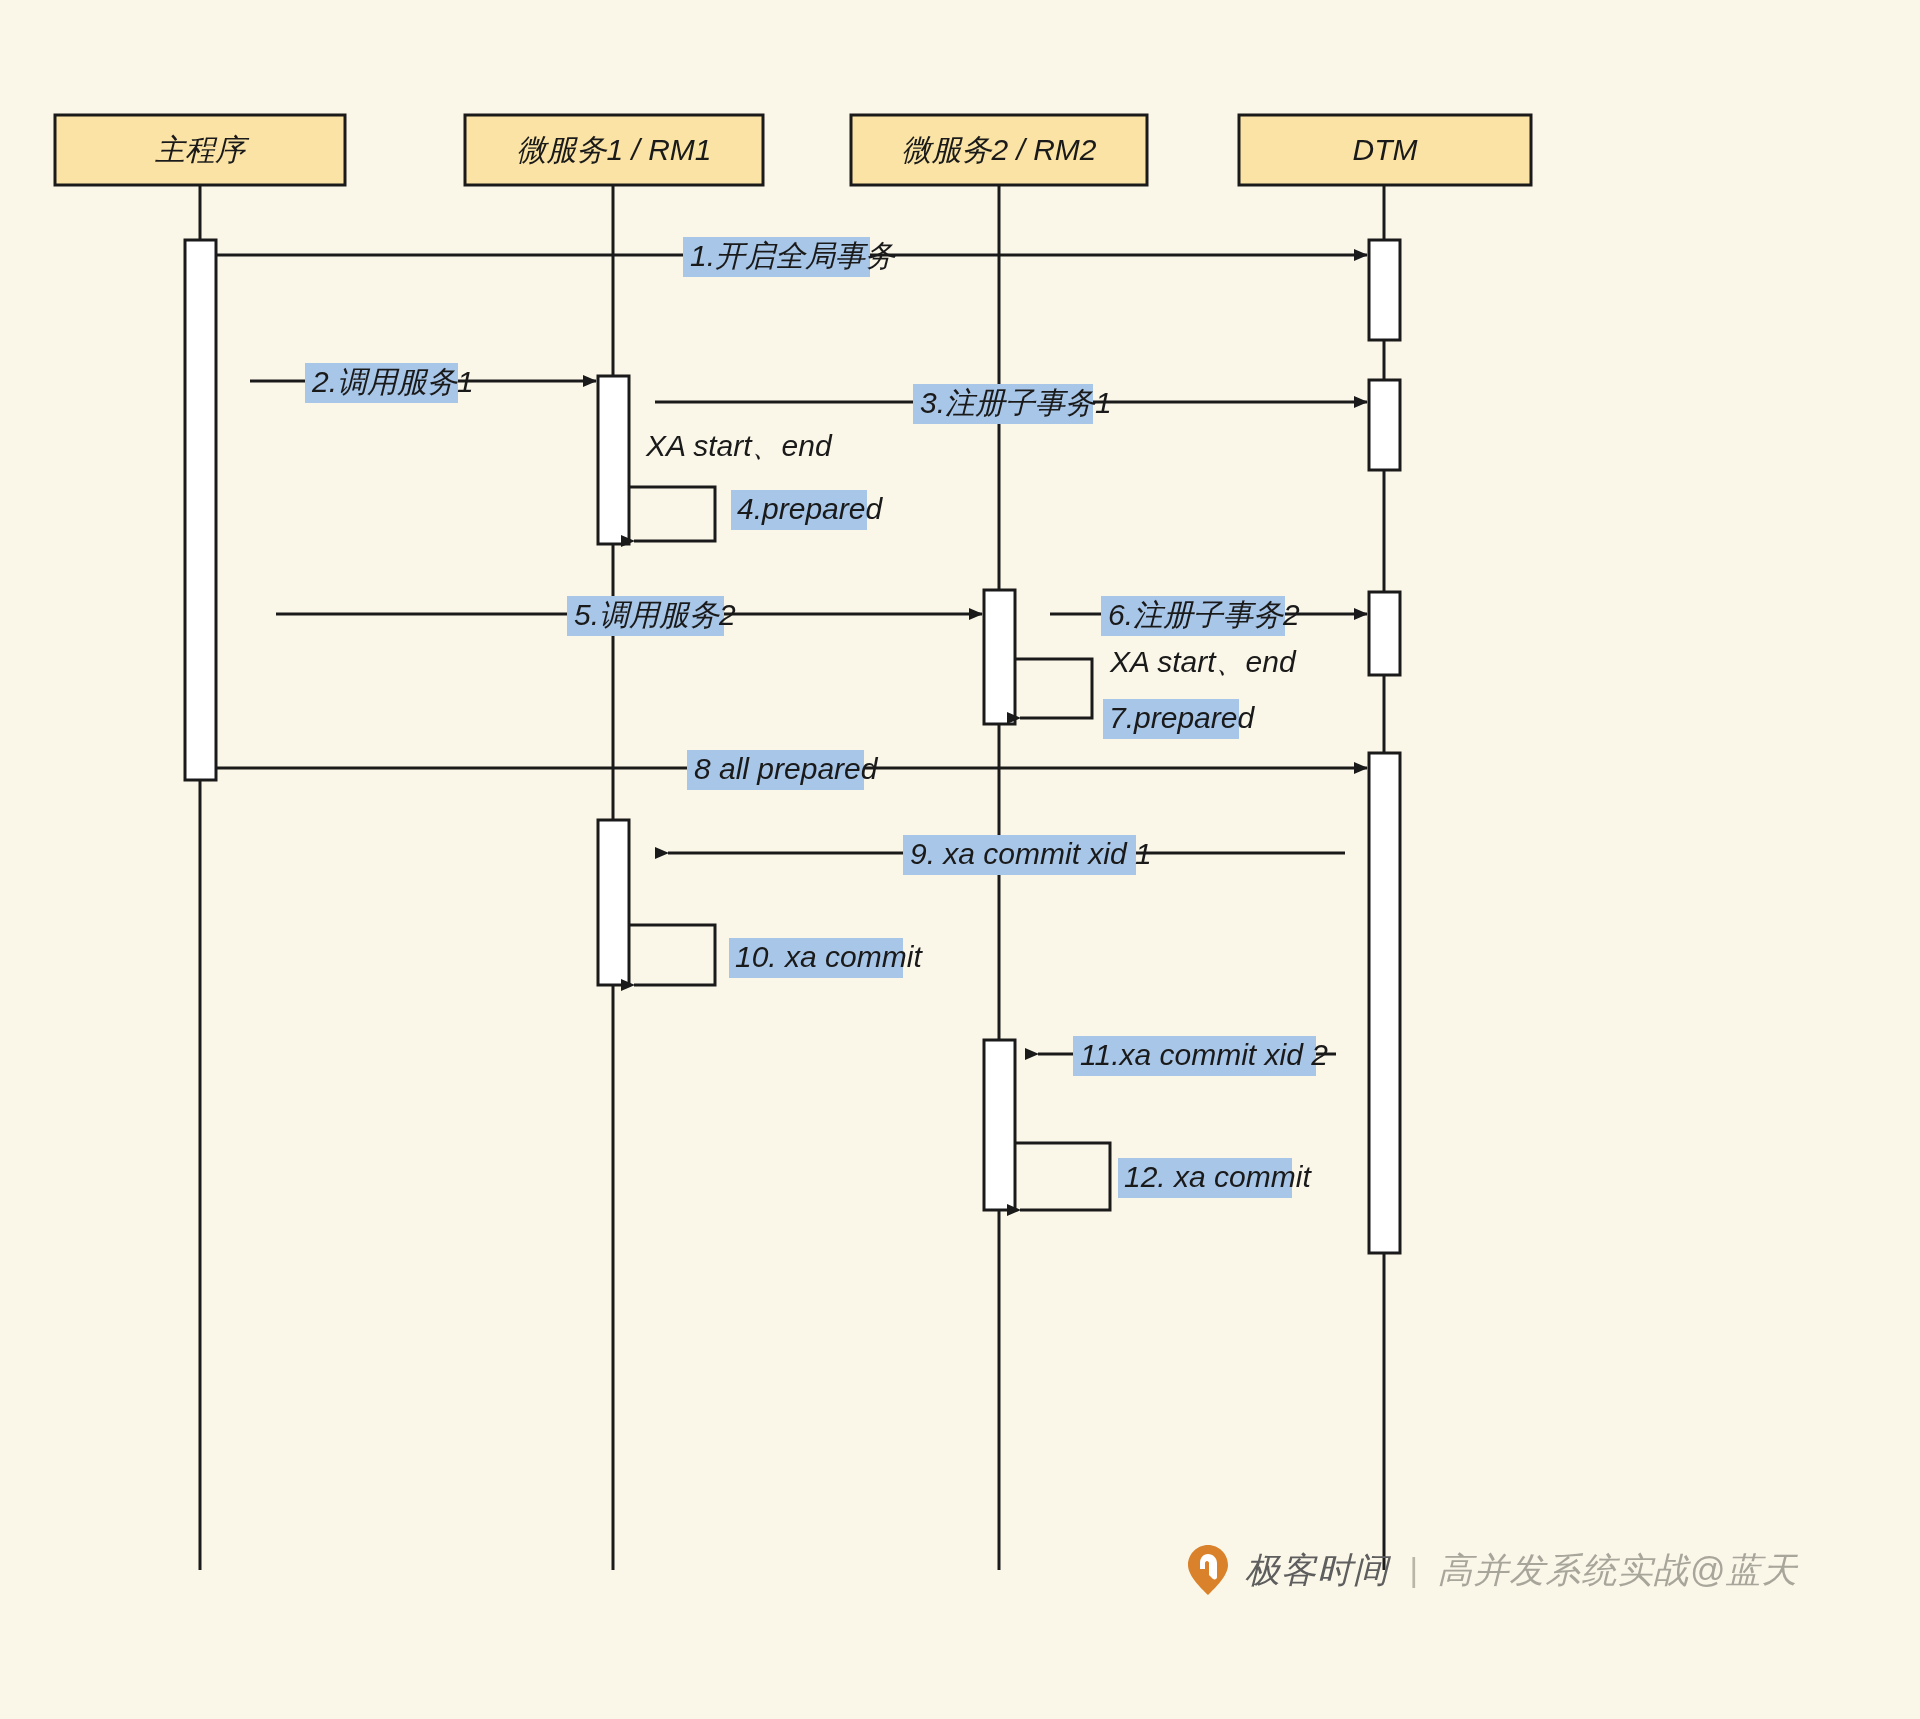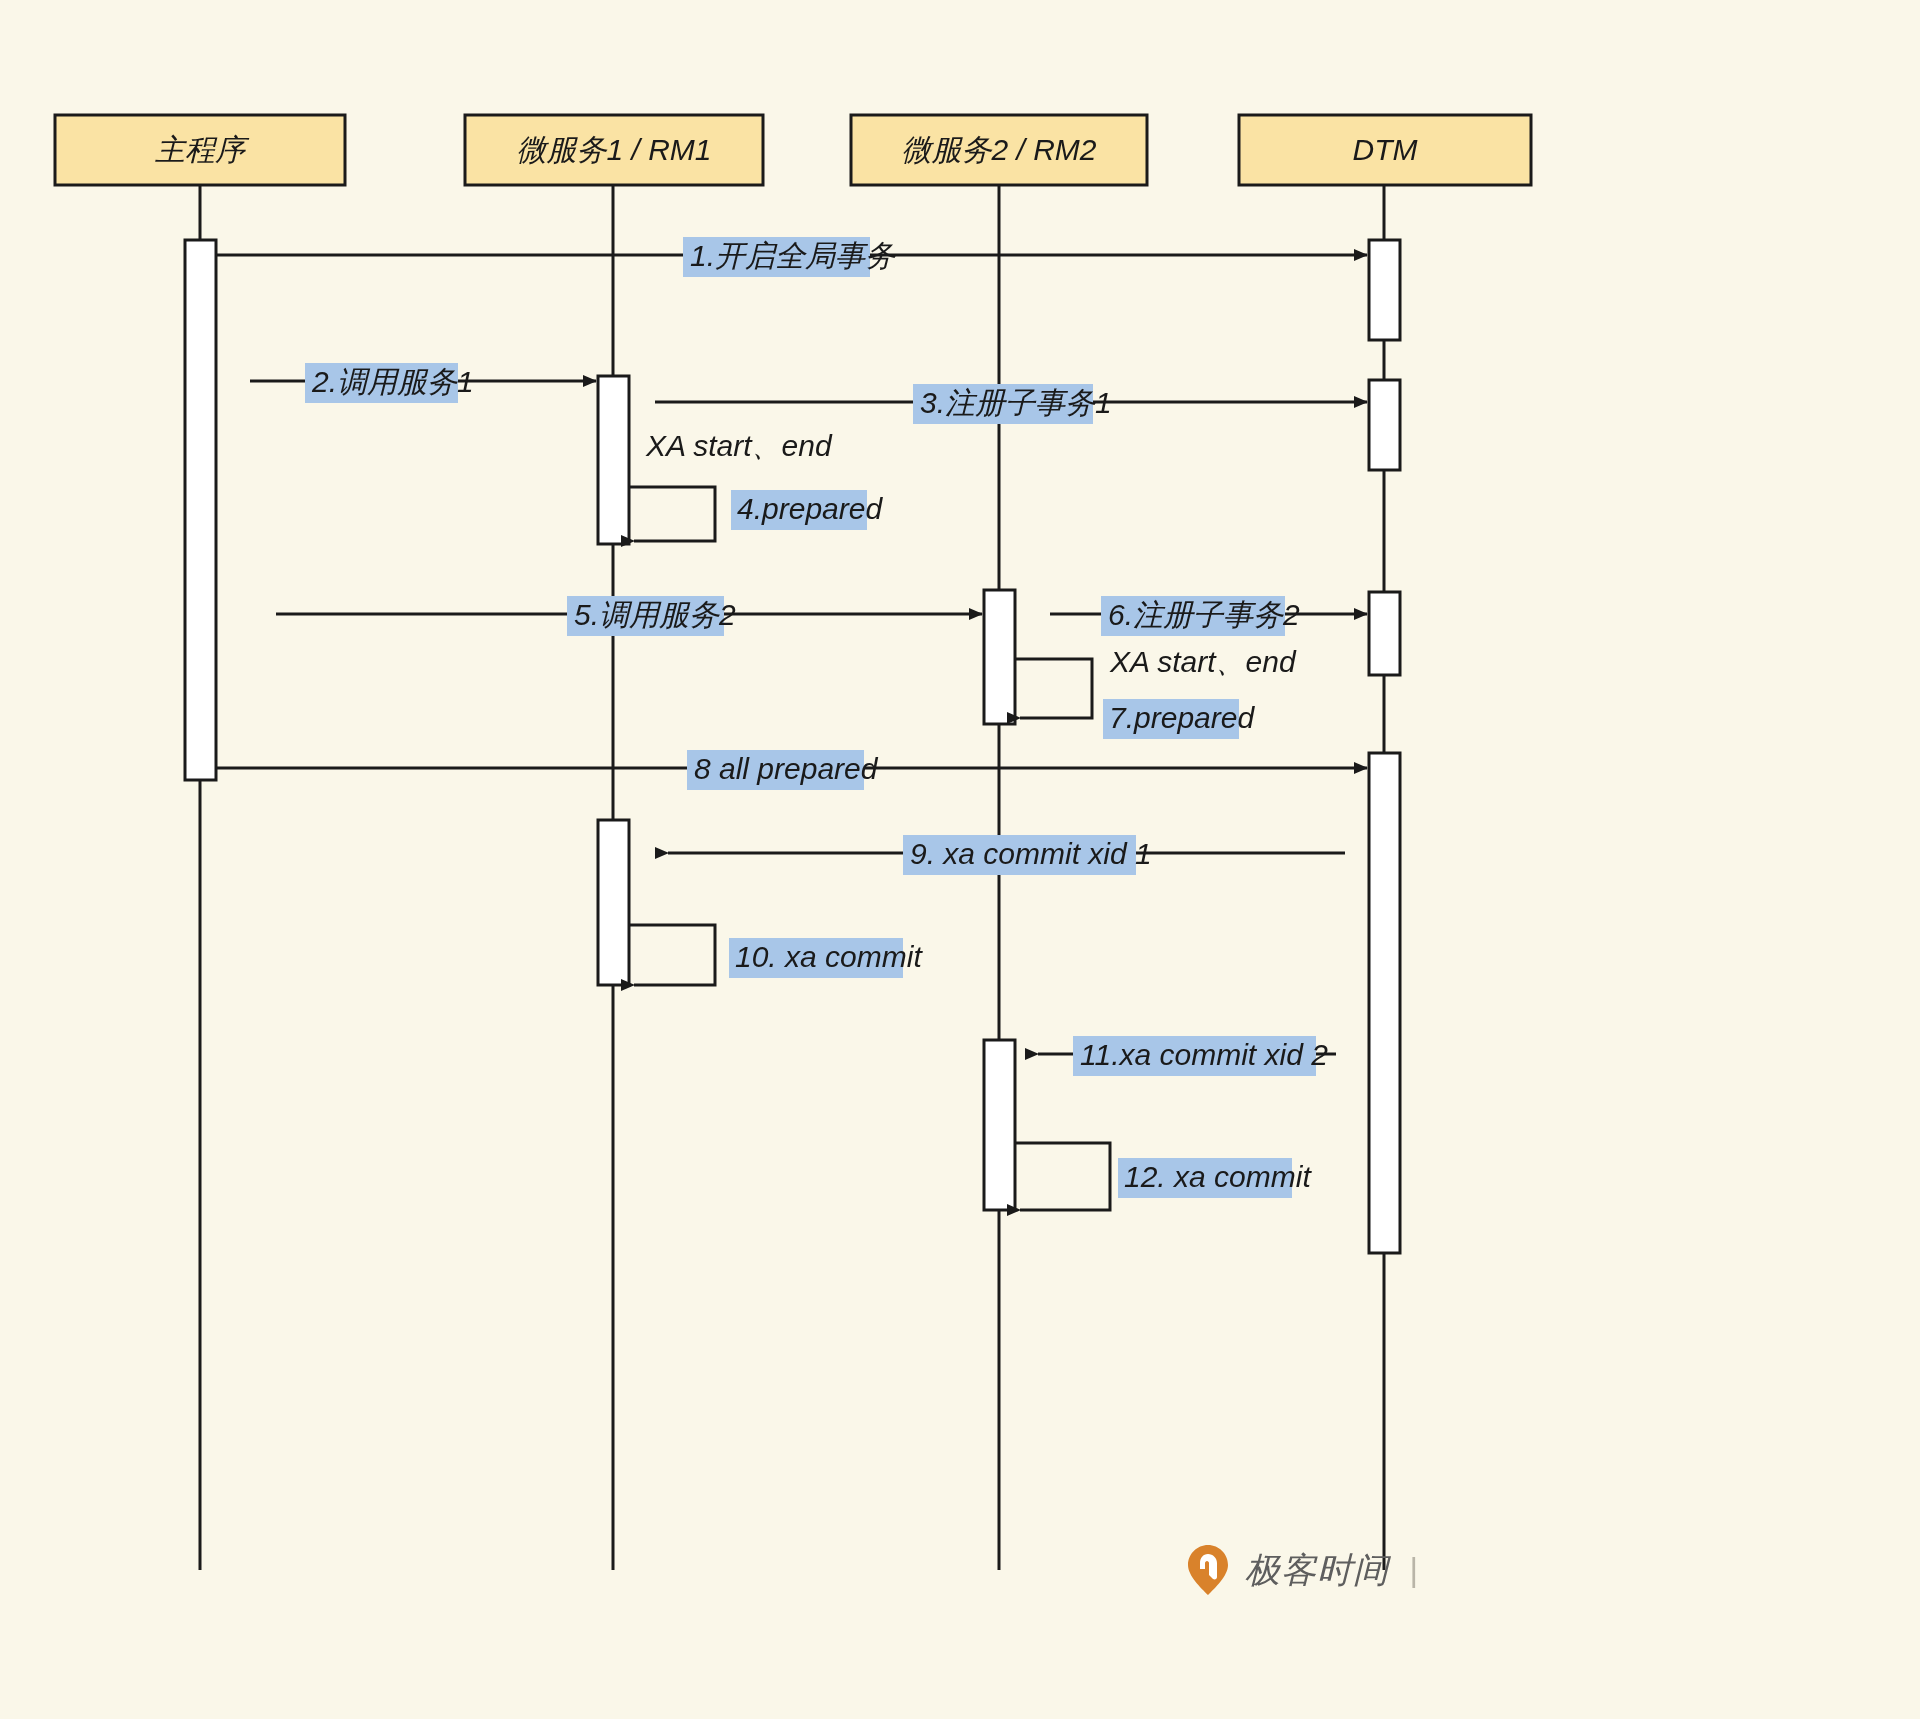--- a/index.html
+++ b/index.html
@@ -230,15 +230,16 @@
 
   </svg>
 
   <div class="footer-wrap">
     <svg class="logo-mark" viewBox="0 0 46 52">
       <path d="M23,1 C34,1 43,10 43,21 C43,32 30,44 23,51 C16,44 3,32 3,21 C3,10 12,1 23,1 Z" fill="#d9822b"></path>
       <path d="M23,10 C28,10 32,14 32,19 L32,33 C32,35 30,36 28,35 L24,31 L24,19 C24,18 23,17 22,17 C21,17 20,18 20,19 L20,25 L15,25 L15,19 C15,14 18,10 23,10 Z" fill="#ffffff"></path>
     </svg>
     <span class="brand-text">极客时间</span>
     <span class="brand-sep">|</span>
+    <span class="brand-sub">高并发系统实战@蓝天</span>
   </div>
 
 </div>
 
 </body></html>

